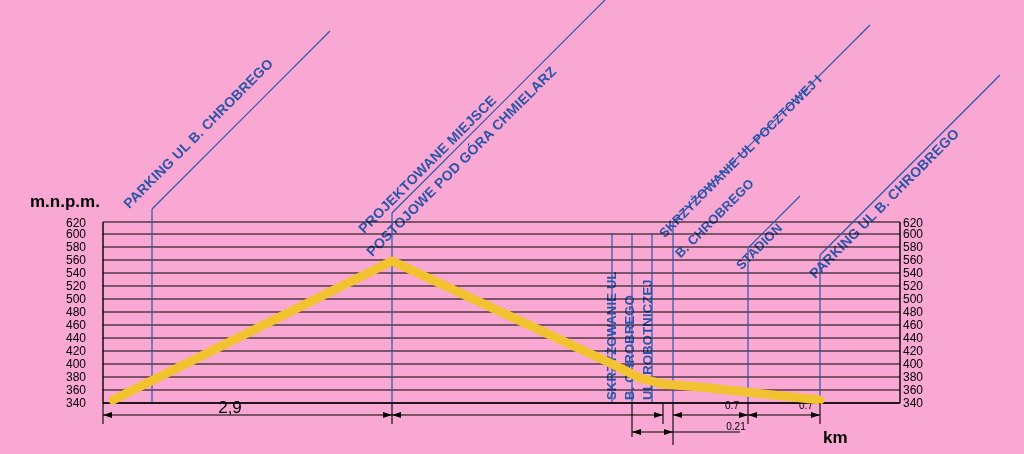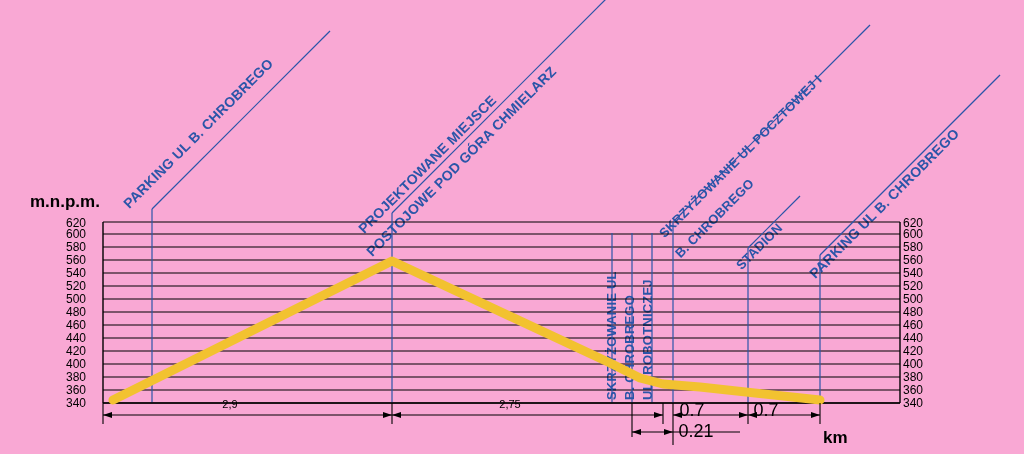--- a/index.html
+++ b/index.html
@@ -8,22 +8,22 @@
 
   .lbl{position:absolute;color:#2b55a8;font-weight:bold;white-space:nowrap;
        transform-origin:0 0;letter-spacing:0.2px;}
 
   .axis-title{position:absolute;color:#000;font-weight:bold;}
 
   .tick-lbl{position:absolute;color:#000;font-size:12px;text-align:right;
             font-family:"Liberation Sans", sans-serif;}
   .tick-lbl.right{text-align:left;}
 
-  .seg-lbl{position:absolute;color:#000;font-size:11px;text-align:center;}
-  .seg-lbl.small{font-size:18px;}
+  .seg-lbl{position:absolute;color:#000;font-size:17px;text-align:center;}
+  .seg-lbl.small{font-size:10px;margin-left:40px;}
 
   svg.overlay{position:absolute;left:0;top:0;width:1024px;height:454px;}
 </style>
 </head>
 <body>
 
 <div id="stage">
 
   <div class="axis-title" style="left:30px;top:192px;font-size:17px;">m.n.p.m.</div>
 
@@ -75,21 +75,20 @@
   <div class="tick-lbl right" style="left:903px;top:305px;width:30px;">480</div>
   <div class="tick-lbl right" style="left:903px;top:318px;width:30px;">460</div>
   <div class="tick-lbl right" style="left:903px;top:331px;width:30px;">440</div>
   <div class="tick-lbl right" style="left:903px;top:344px;width:30px;">420</div>
   <div class="tick-lbl right" style="left:903px;top:357px;width:30px;">400</div>
   <div class="tick-lbl right" style="left:903px;top:370px;width:30px;">380</div>
   <div class="tick-lbl right" style="left:903px;top:383px;width:30px;">360</div>
   <div class="tick-lbl right" style="left:903px;top:396px;width:30px;">340</div>
 
   <div class="seg-lbl" style="left:170px;top:398px;width:120px;">2,9</div>
-  <div class="seg-lbl" style="left:450px;top:398px;width:120px;">2,75</div>
   <div class="seg-lbl small" style="left:662px;top:400px;width:60px;">0.7</div>
   <div class="seg-lbl small" style="left:736px;top:400px;width:60px;">0.7</div>
   <div class="seg-lbl small" style="left:666px;top:421px;width:60px;">0.21</div>
 
   <svg class="overlay" viewBox="0 0 1024 454">
 
     <g stroke="#000" stroke-width="1">
       <line x1="103" y1="222" x2="900" y2="222"></line>
       <line x1="103" y1="234" x2="900" y2="234"></line>
       <line x1="103" y1="247" x2="900" y2="247"></line>

